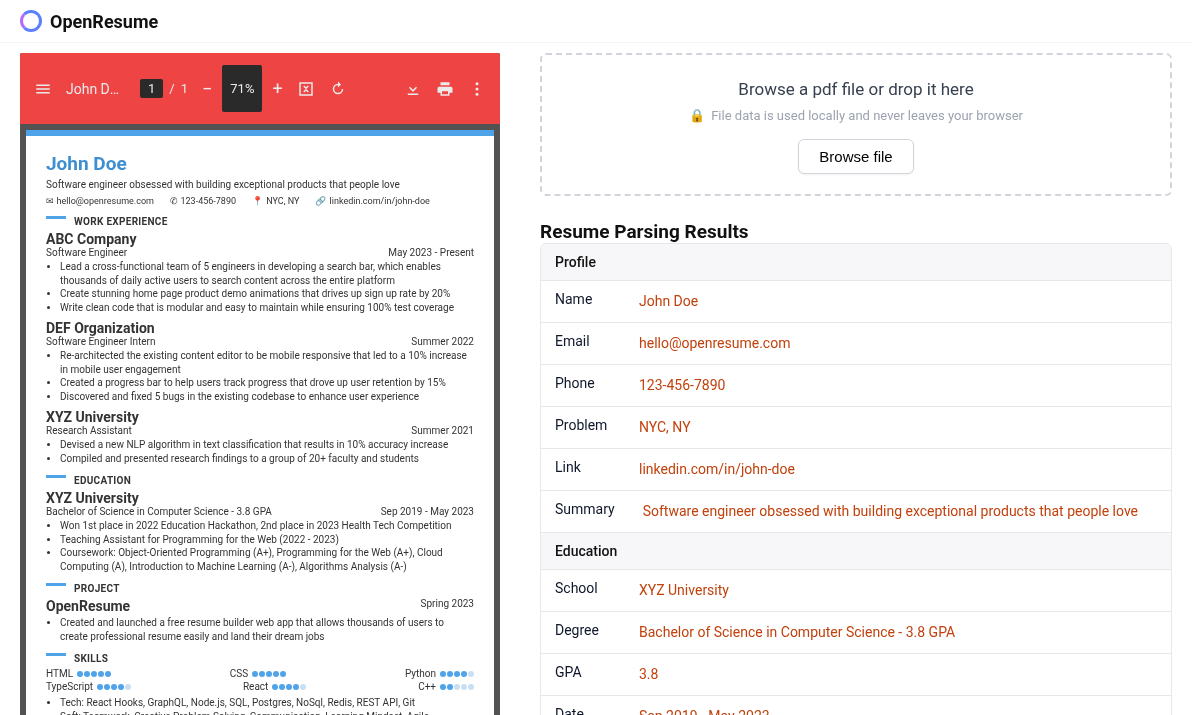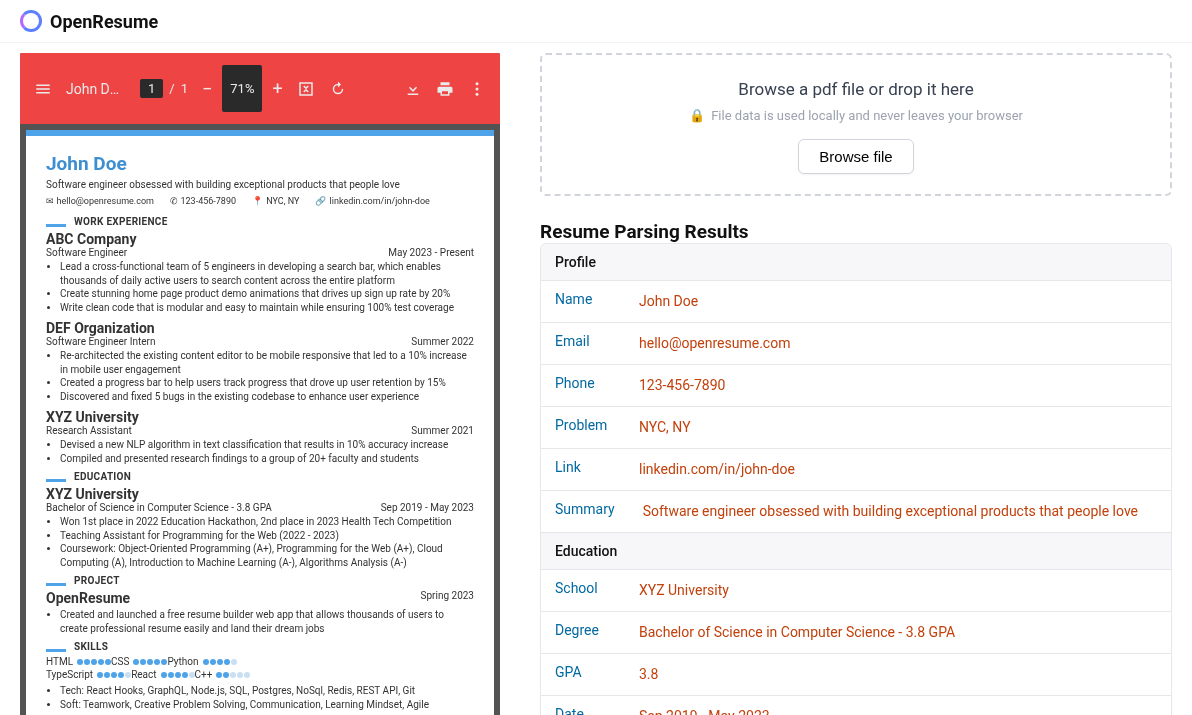--- a/index.html
+++ b/index.html
@@ -27,48 +27,48 @@
 .menu-icon-svg { fill: #eaeaea; }
 
 .pdf-page-wrap { background: #535353; padding: 6px; }
 .pdf-page { background: #fff; }
 .accent-bar { height: 6px; background: #4fa3e8; }
 .resume-body { padding: 16px 20px 24px; font-size: 10px; color: #333; }
 .res-name { color: #3e8fd1; font-size: 19px; font-weight: 700; margin-bottom: 4px; }
 .res-summary { font-size: 10px; margin-bottom: 6px; }
 .res-contacts { display: flex; gap: 16px; font-size: 9px; margin-bottom: 10px; flex-wrap: wrap; }
 .res-contacts span { display: inline-flex; align-items: center; gap: 3px; }
-.section-head { display: flex; align-items: flex-end; gap: 8px; margin-top: 2px; margin-bottom: 4px; }
+.section-head { display: flex; align-items: flex-start; gap: 8px; margin-top: 10px; margin-bottom: 4px; }
 .section-dash { width: 20px; height: 3px; background: #4fa3e8; }
 .section-title { font-weight: 700; font-size: 10px; letter-spacing: 0.3px; }
 .res-item { margin-bottom: 6px; }
 .res-row { display: flex; justify-content: space-between; }
 .res-company { font-weight: 700; font-size: 14px; }
 .res-role { font-size: 10px; }
 .res-date { font-size: 10px; }
 .res-bullets { list-style: disc; padding-left: 14px; margin-top: 2px; }
 .res-bullets li { font-size: 10px; line-height: 1.35; }
-.skills-row { display: flex; justify-content: flex-start; margin-top: 2px; }
+.skills-row { display: flex; justify-content: space-between; margin-top: 2px; }
 .skill-item { display: flex; align-items: center; gap: 4px; font-size: 10px; }
 .dots { display: inline-flex; gap: 1px; }
 .dot { width: 6px; height: 6px; border-radius: 50%; background: #4fa3e8; }
 .dot.off { background: #c9dff2; }
 
 
 .dropzone { border: 2px dashed #d1d5db; border-radius: 6px; padding: 24px 20px 20px; text-align: center; margin-bottom: 24px; }
 .dz-title { font-size: 17px; color: #374151; margin-bottom: 6px; }
 .dz-sub { font-size: 13px; color: #9ca3af; margin-bottom: 16px; display: inline-flex; align-items: center; gap: 6px; }
 .browse-btn { background: #fff; border: 1px solid #d1d5db; border-radius: 6px; padding: 8px 20px; font-size: 15px; cursor: pointer; box-shadow: 0 1px 2px rgba(0,0,0,0.05); }
 
 .results-title { font-size: 19px; font-weight: 700; }
 .results-table { width: 100%; border: 1px solid #e5e7eb; border-radius: 6px; overflow: hidden; font-size: 14px; }
 .section-row { background: #f7f7f9; padding: 10px 14px; font-weight: 500; border-top: 1px solid #e5e7eb; }
 .section-row:first-child { border-top: none; }
 .data-row { display: flex; border-top: 1px solid #e5e7eb; }
-.data-label { flex: 0 0 84px; padding: 10px 14px; color: #0369a1; }
+.data-label { flex: 0 0 84px; padding: 10px 14px; color: #0f172a; }
 .data-val { flex: 1; padding: 10px 14px; color: #c2410c; line-height: 1.5; }
 </style>
 </head>
 <body>
 
 <div class="header">
   <div class="logo-icon"></div>
   <div class="logo-text">OpenResume</div>
 </div>
 

